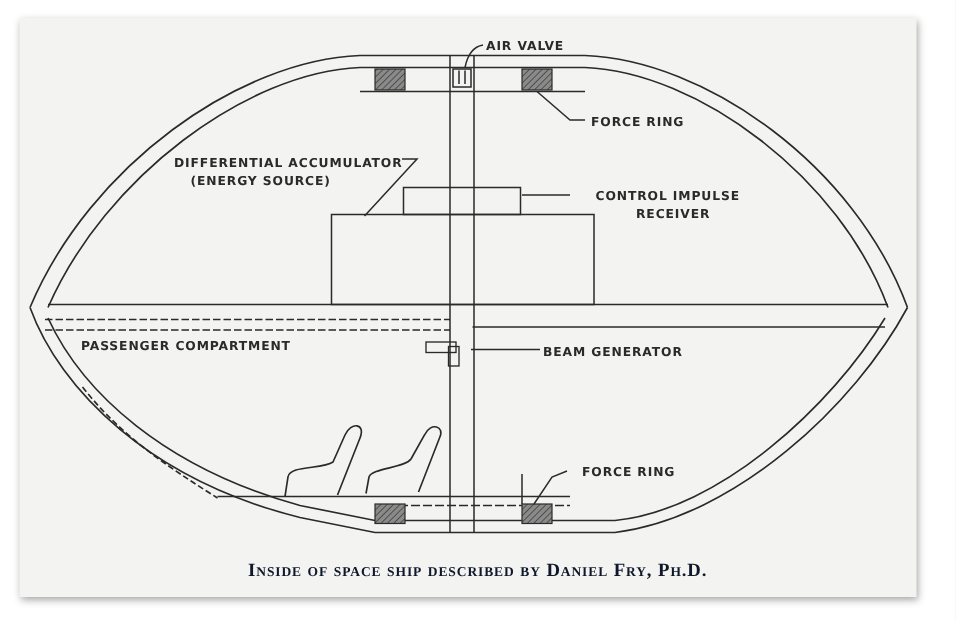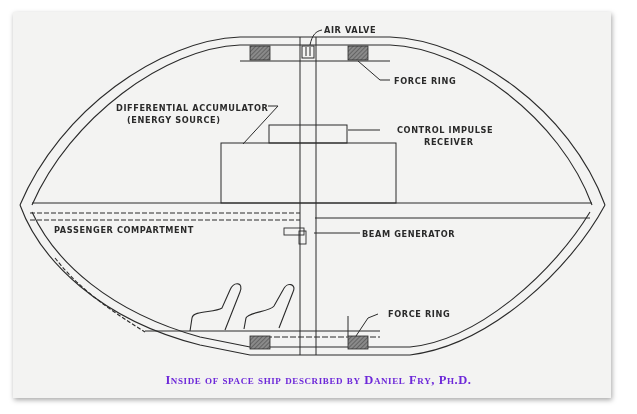--- a/index.html
+++ b/index.html
@@ -12,21 +12,21 @@
       background: #f3f3f2;
       box-shadow: 1px 2px 5px rgba(0,0,0,0.35);
     }
     svg.diagram { position: absolute; left: 0; top: 0; width: 637px; height: 414px; }
     .lbl {
       font-family: "DejaVu Sans", sans-serif; font-size: 8.2px; fill: #2a2a2a;
       letter-spacing: 0.6px; font-weight: bold;
     }
     .caption {
       position: absolute; left: 0; width: 637px; top: 373px; text-align: center;
-      font-family: "Liberation Serif", serif; font-size: 12.5px; color: #6d28d9;
+      font-family: "Liberation Serif", serif; font-size: 12.5px; color: #0f172a;
       font-variant: small-caps; letter-spacing: 0.6px; font-weight: bold;
     }
   </style>
 </head>
 <body>
 
 <div class="paper"></div>
 
 <svg class="diagram" viewBox="0 0 637 414" xmlns="http://www.w3.org/2000/svg">
   <defs>

